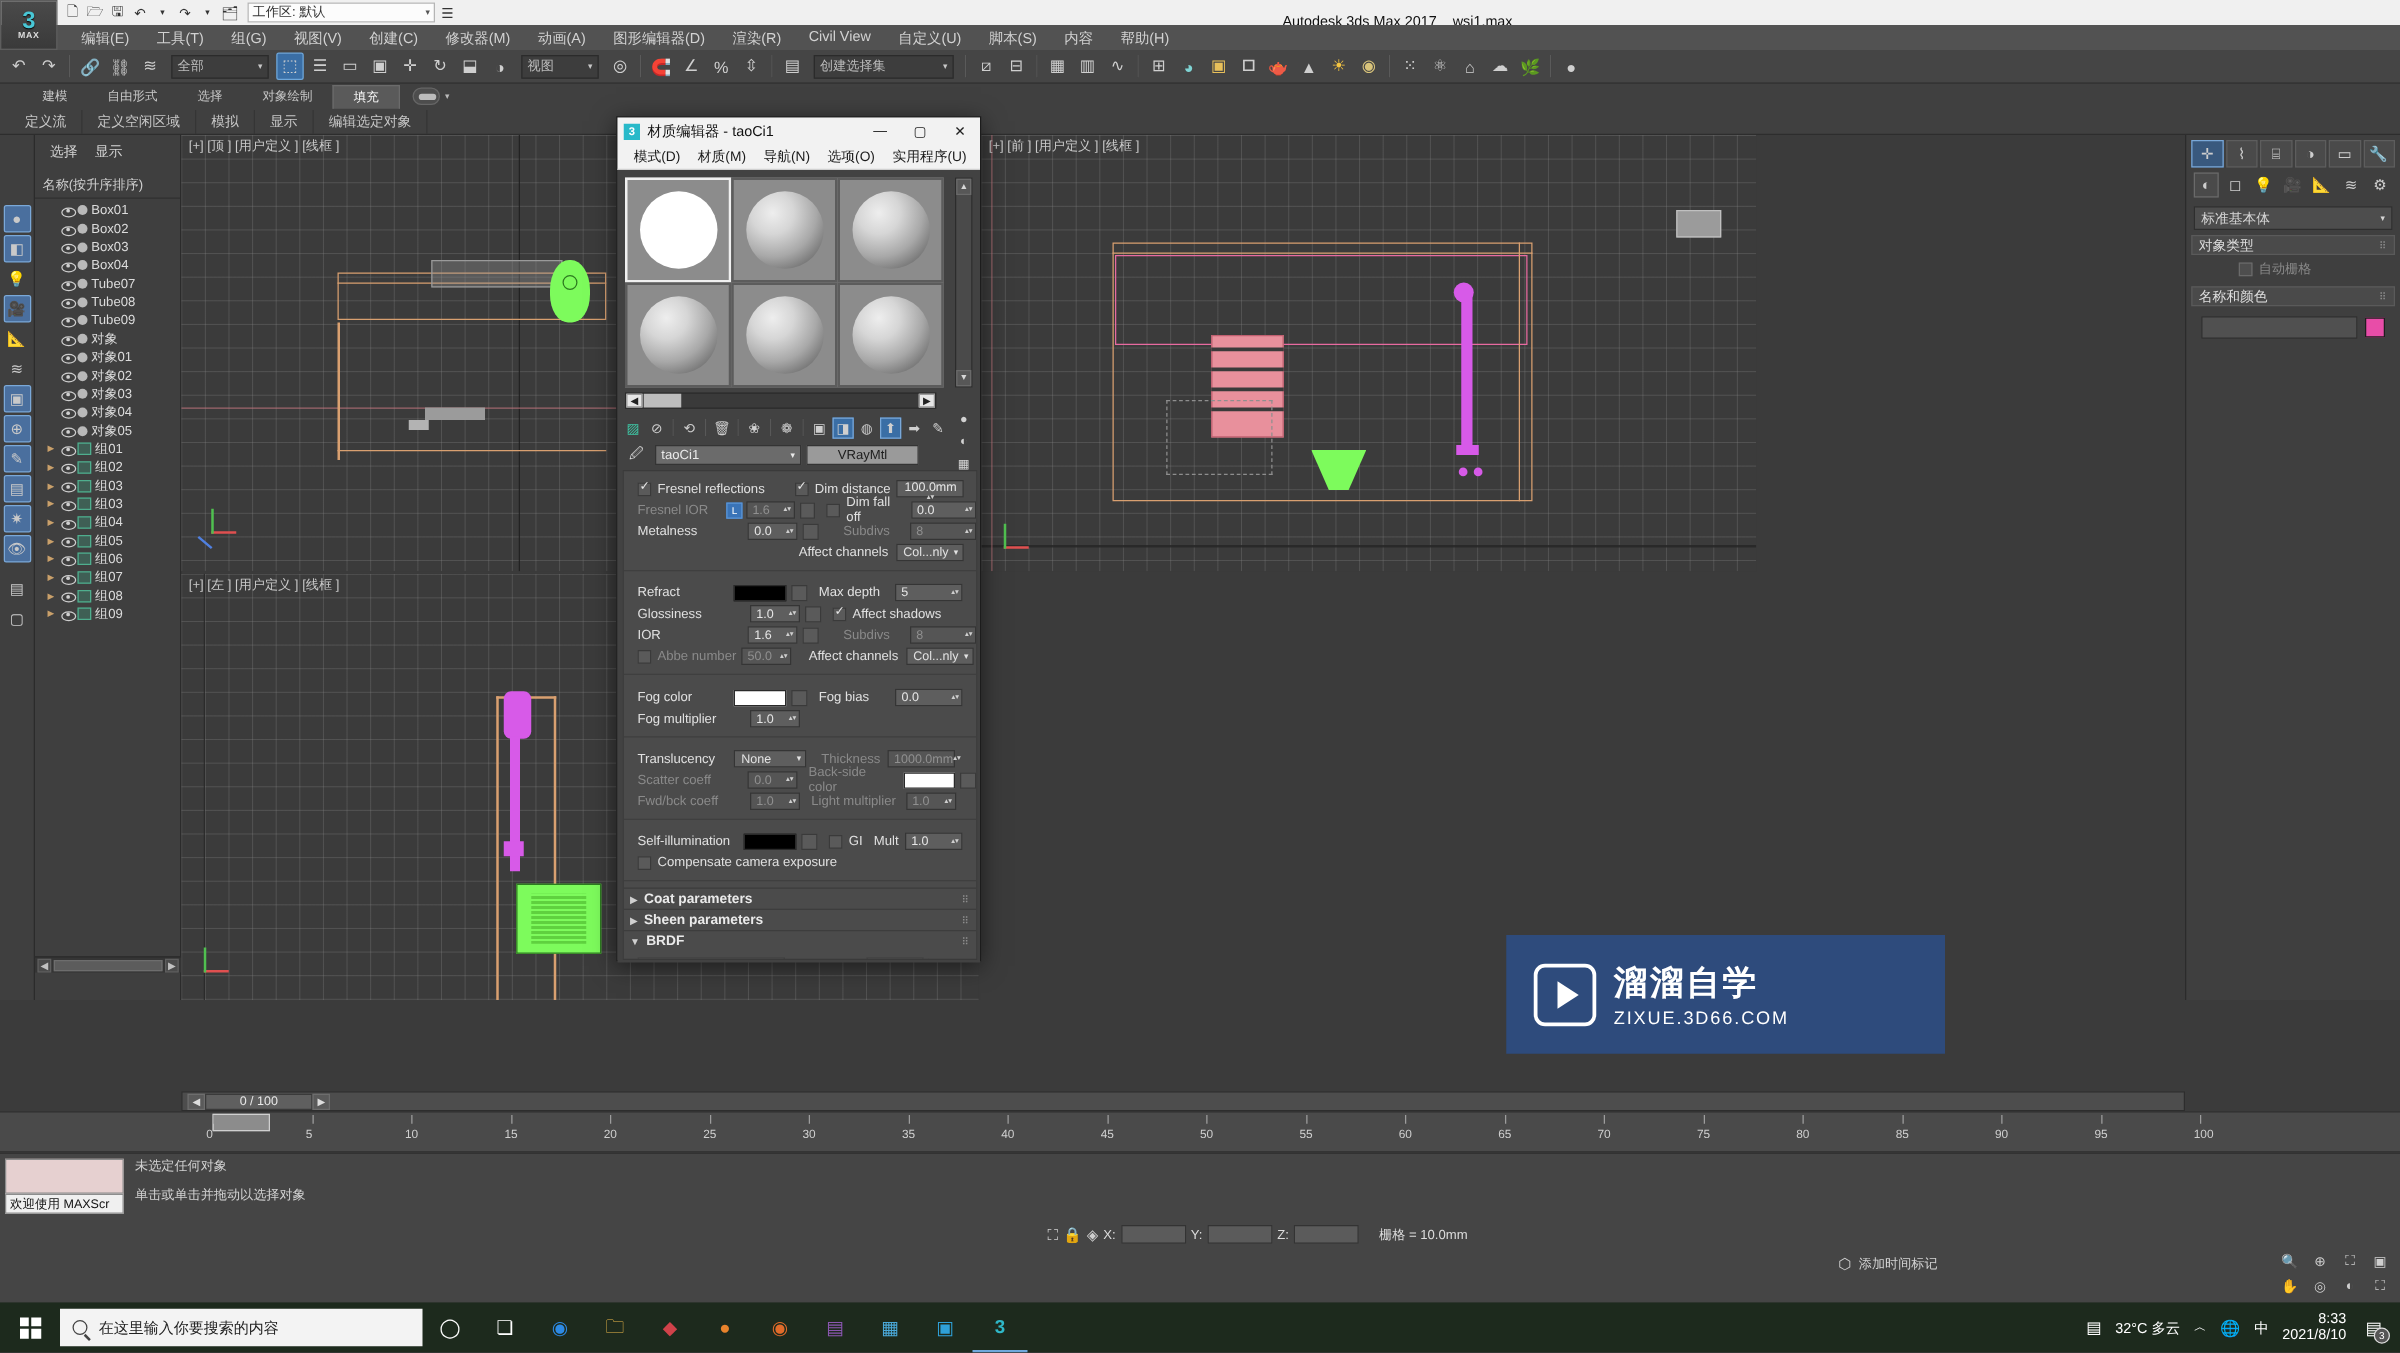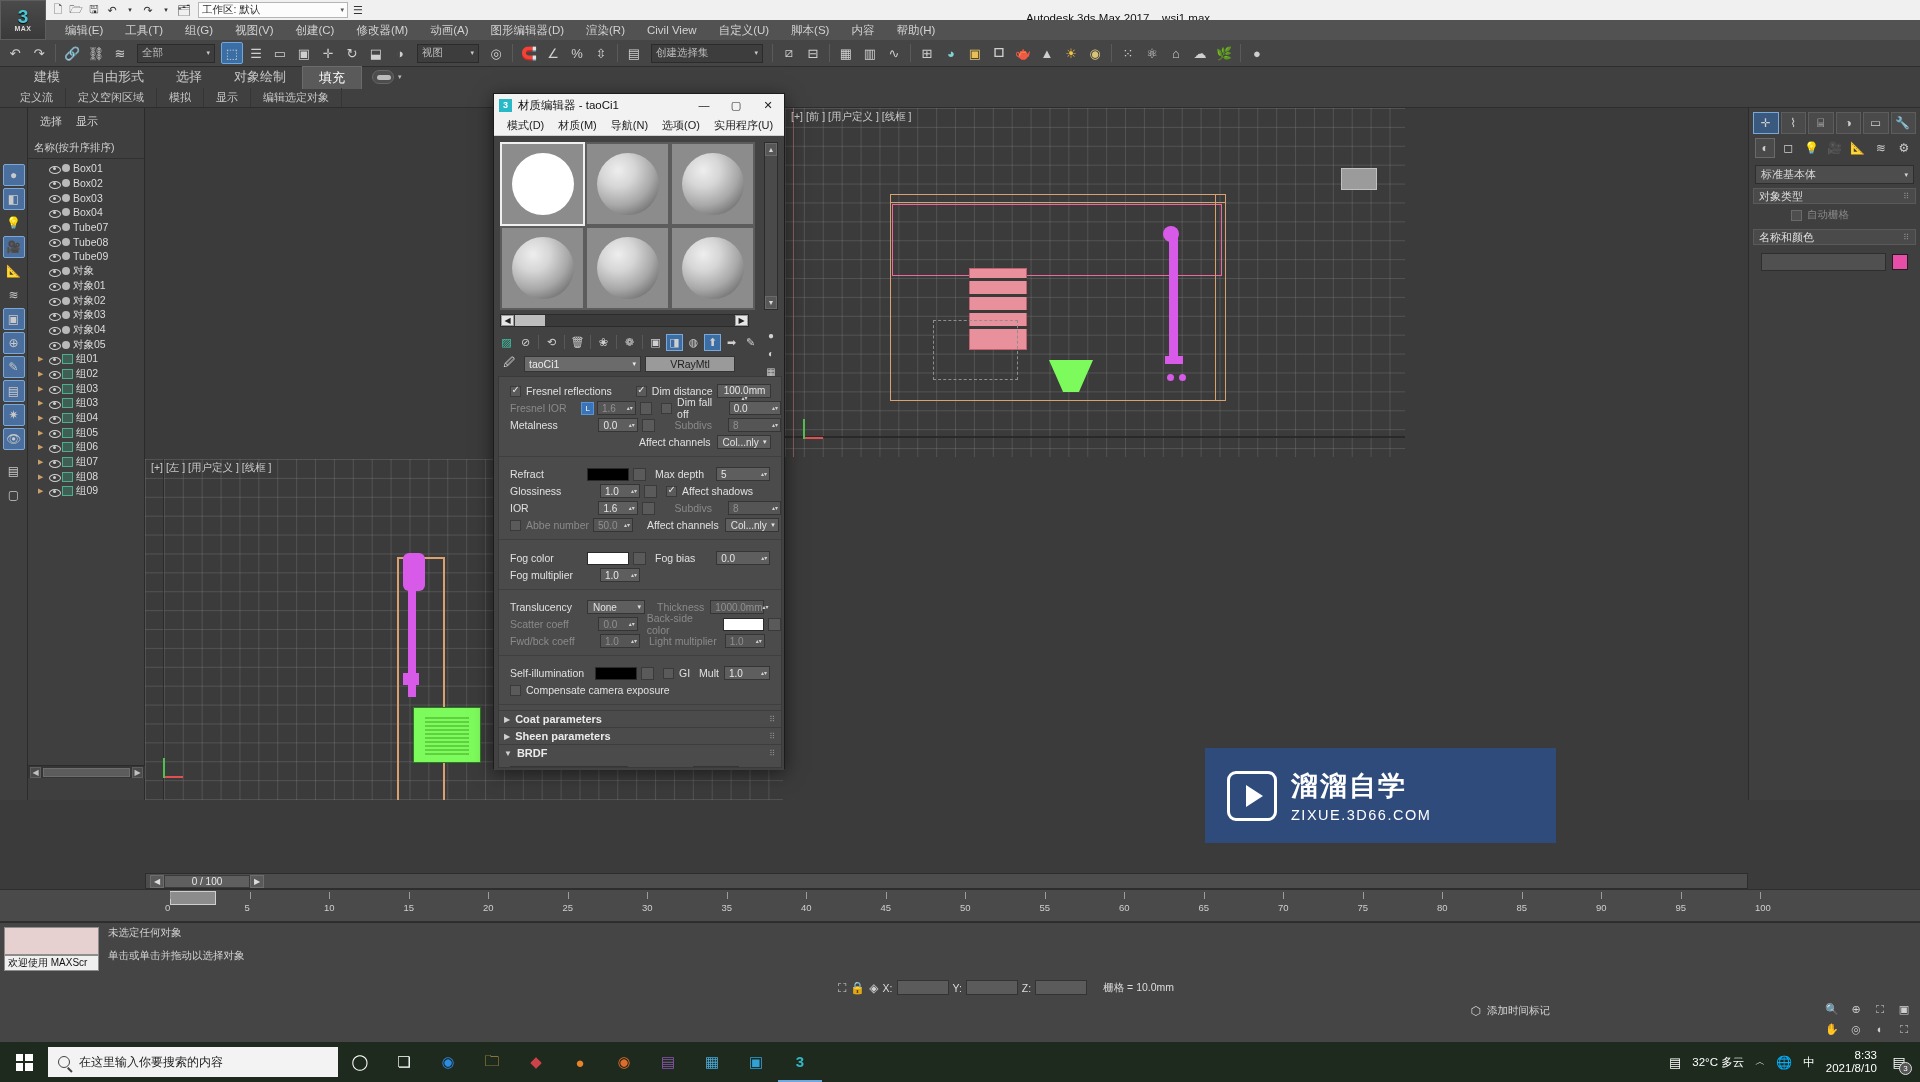--- a/index.html
+++ b/index.html
@@ -52,21 +52,21 @@
   .tbcombo { height:19px; background:#3d3d3d; border:1px solid #2b2b2b;
     color:#c8c8c8; font-size:10.5px; display:flex; align-items:center;
     padding:0 4px; min-width:78px; justify-content:space-between; }
   .tbcombo .cv { opacity:.9 }
   .tbcombo .ca { font-size:7px; }
 
   
   .ribbon { position:absolute; left:0; top:67px; width:1920px; height:41px;
     background:#404040; border-bottom:1px solid #2d2d2d; }
   .rib-tabs { display:flex; align-items:center; height:20px; padding-left:18px; }
-  .rib-tabs .rt { font-size:13px; color:#c8c8c8; padding:2px 16px; }
+  .rib-tabs .rt { font-size:10px; color:#c8c8c8; padding:2px 16px; }
   .rib-tabs .rt.active { background:#5a5a5a; color:#fff; border:1px solid #6b6b6b;
     border-bottom:none; }
   .rib-row2 { display:flex; align-items:center; height:20px; padding-left:8px; gap:0; }
   .rib-row2 .r2 { font-size:11px; color:#c8c8c8; padding:2px 12px;
     border-right:1px solid #353535; }
   .rib-pill { width:22px; height:14px; background:#4d4d4d; border:1px solid #666;
     border-radius:7px; display:inline-block; margin-left:10px; position:relative; }
   .rib-pill:after { content:""; position:absolute; left:4px; top:4px; width:14px; height:5px;
     background:#bbb; border-radius:3px; }
 
@@ -622,20 +622,43 @@
           <span class="exp-nm">组09</span>
         </div>
       </div>
     <div class="exp-hbar">
       <span class="ar">◀</span>
       <span class="exp-thumb"></span>
       <span class="ar">▶</span>
     </div>
   </div>
 
+  <div class="vp" id="vp-top" style="left:145px; top:108px; width:638px; height:349px;">
+    <div class="vp-grid"></div>
+    <div class="vp-axis-y" style="left:270px; background:rgba(30,30,30,.85);"></div>
+    <div class="vp-axis-x" style="top:218px; background:rgba(200,120,130,.7);"></div>
+
+    <div style="position:absolute;left:125px;top:110px;width:215px;height:38px;border:1px solid #d9a070;"></div>
+    <div style="position:absolute;left:125px;top:118px;width:215px;height:1px;background:#d9a070;"></div>
+    <div style="position:absolute;left:125px;top:150px;width:2px;height:110px;background:#d9a070;"></div>
+    <div style="position:absolute;left:125px;top:252px;width:215px;height:1px;background:#d9a070;"></div>
+    <div style="position:absolute;left:200px;top:100px;width:105px;height:22px;background:rgba(150,150,150,.35);border:1px solid #9a9a9a;"></div>
+
+    <div style="position:absolute;left:295px;top:100px;width:32px;height:50px;background:#7dfb5c;border-radius:48% 48% 45% 45%;"></div>
+    <div style="position:absolute;left:305px;top:112px;width:12px;height:12px;border:1px solid #2c7a1f;border-radius:50%;"></div>
+
+    <div style="position:absolute;left:195px;top:218px;width:48px;height:10px;background:#9b9b9b;"></div>
+    <div style="position:absolute;left:182px;top:228px;width:16px;height:8px;background:#b3b3b3;"></div>
+    <div class="vp-label">[+] [顶 ] [用户定义 ] [线框 ]</div>
+    <div class="gizmo" style="left:6px; bottom:6px;">
+      <i style="left:18px;top:18px;width:20px;height:2px;background:#e05050;"></i>
+      <i style="left:18px;top:0;width:2px;height:20px;background:#50c050;"></i>
+      <i style="left:6px;top:26px;width:14px;height:2px;background:#5080e0;transform:rotate(40deg);"></i>
+    </div>
+  </div>
 
   <div class="vp" style="left:145px; top:459px; width:638px; height:341px;">
     <div class="vp-grid"></div>
     <div class="vp-axis-y" style="left:18px; background:rgba(40,40,40,.85);"></div>
 
     <div style="position:absolute;left:252px;top:98px;width:2px;height:246px;background:#d9a070;"></div>
     <div style="position:absolute;left:252px;top:98px;width:48px;height:2px;background:#d9a070;"></div>
     <div style="position:absolute;left:298px;top:98px;width:2px;height:246px;background:#d9a070;"></div>
 
     <div style="position:absolute;left:258px;top:94px;width:22px;height:38px;background:#d75ae8;border-radius:6px;"></div>

